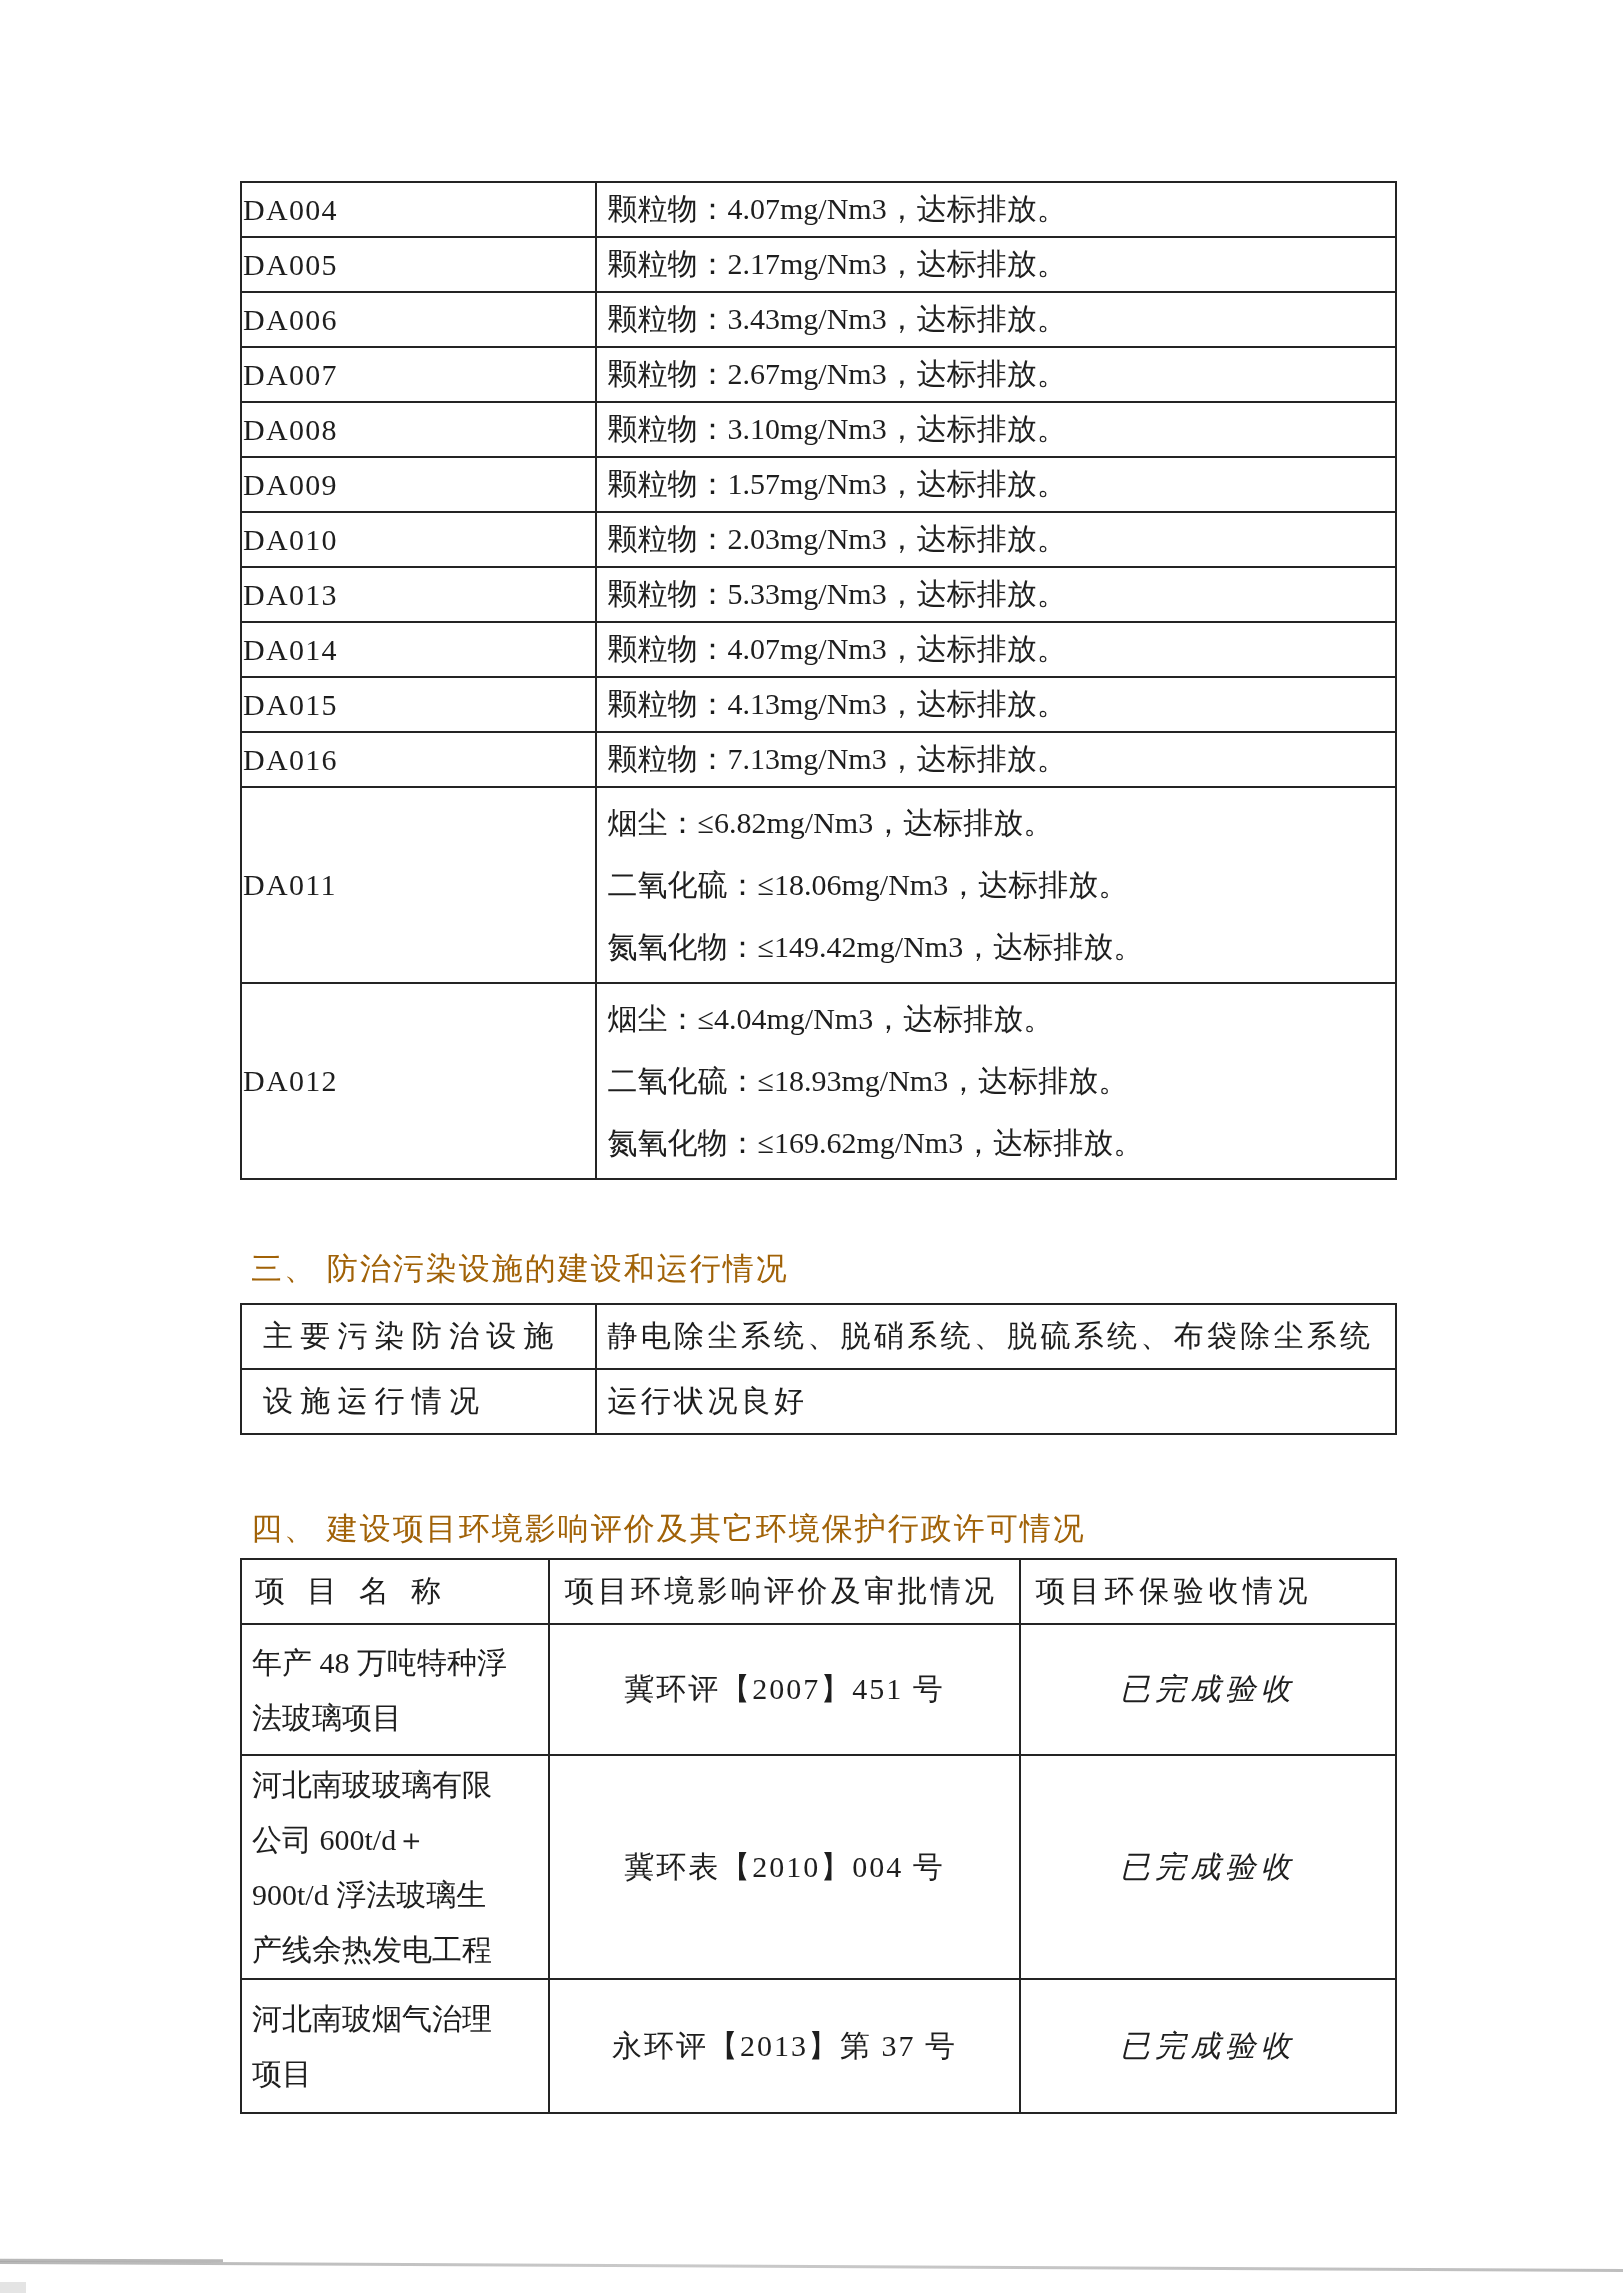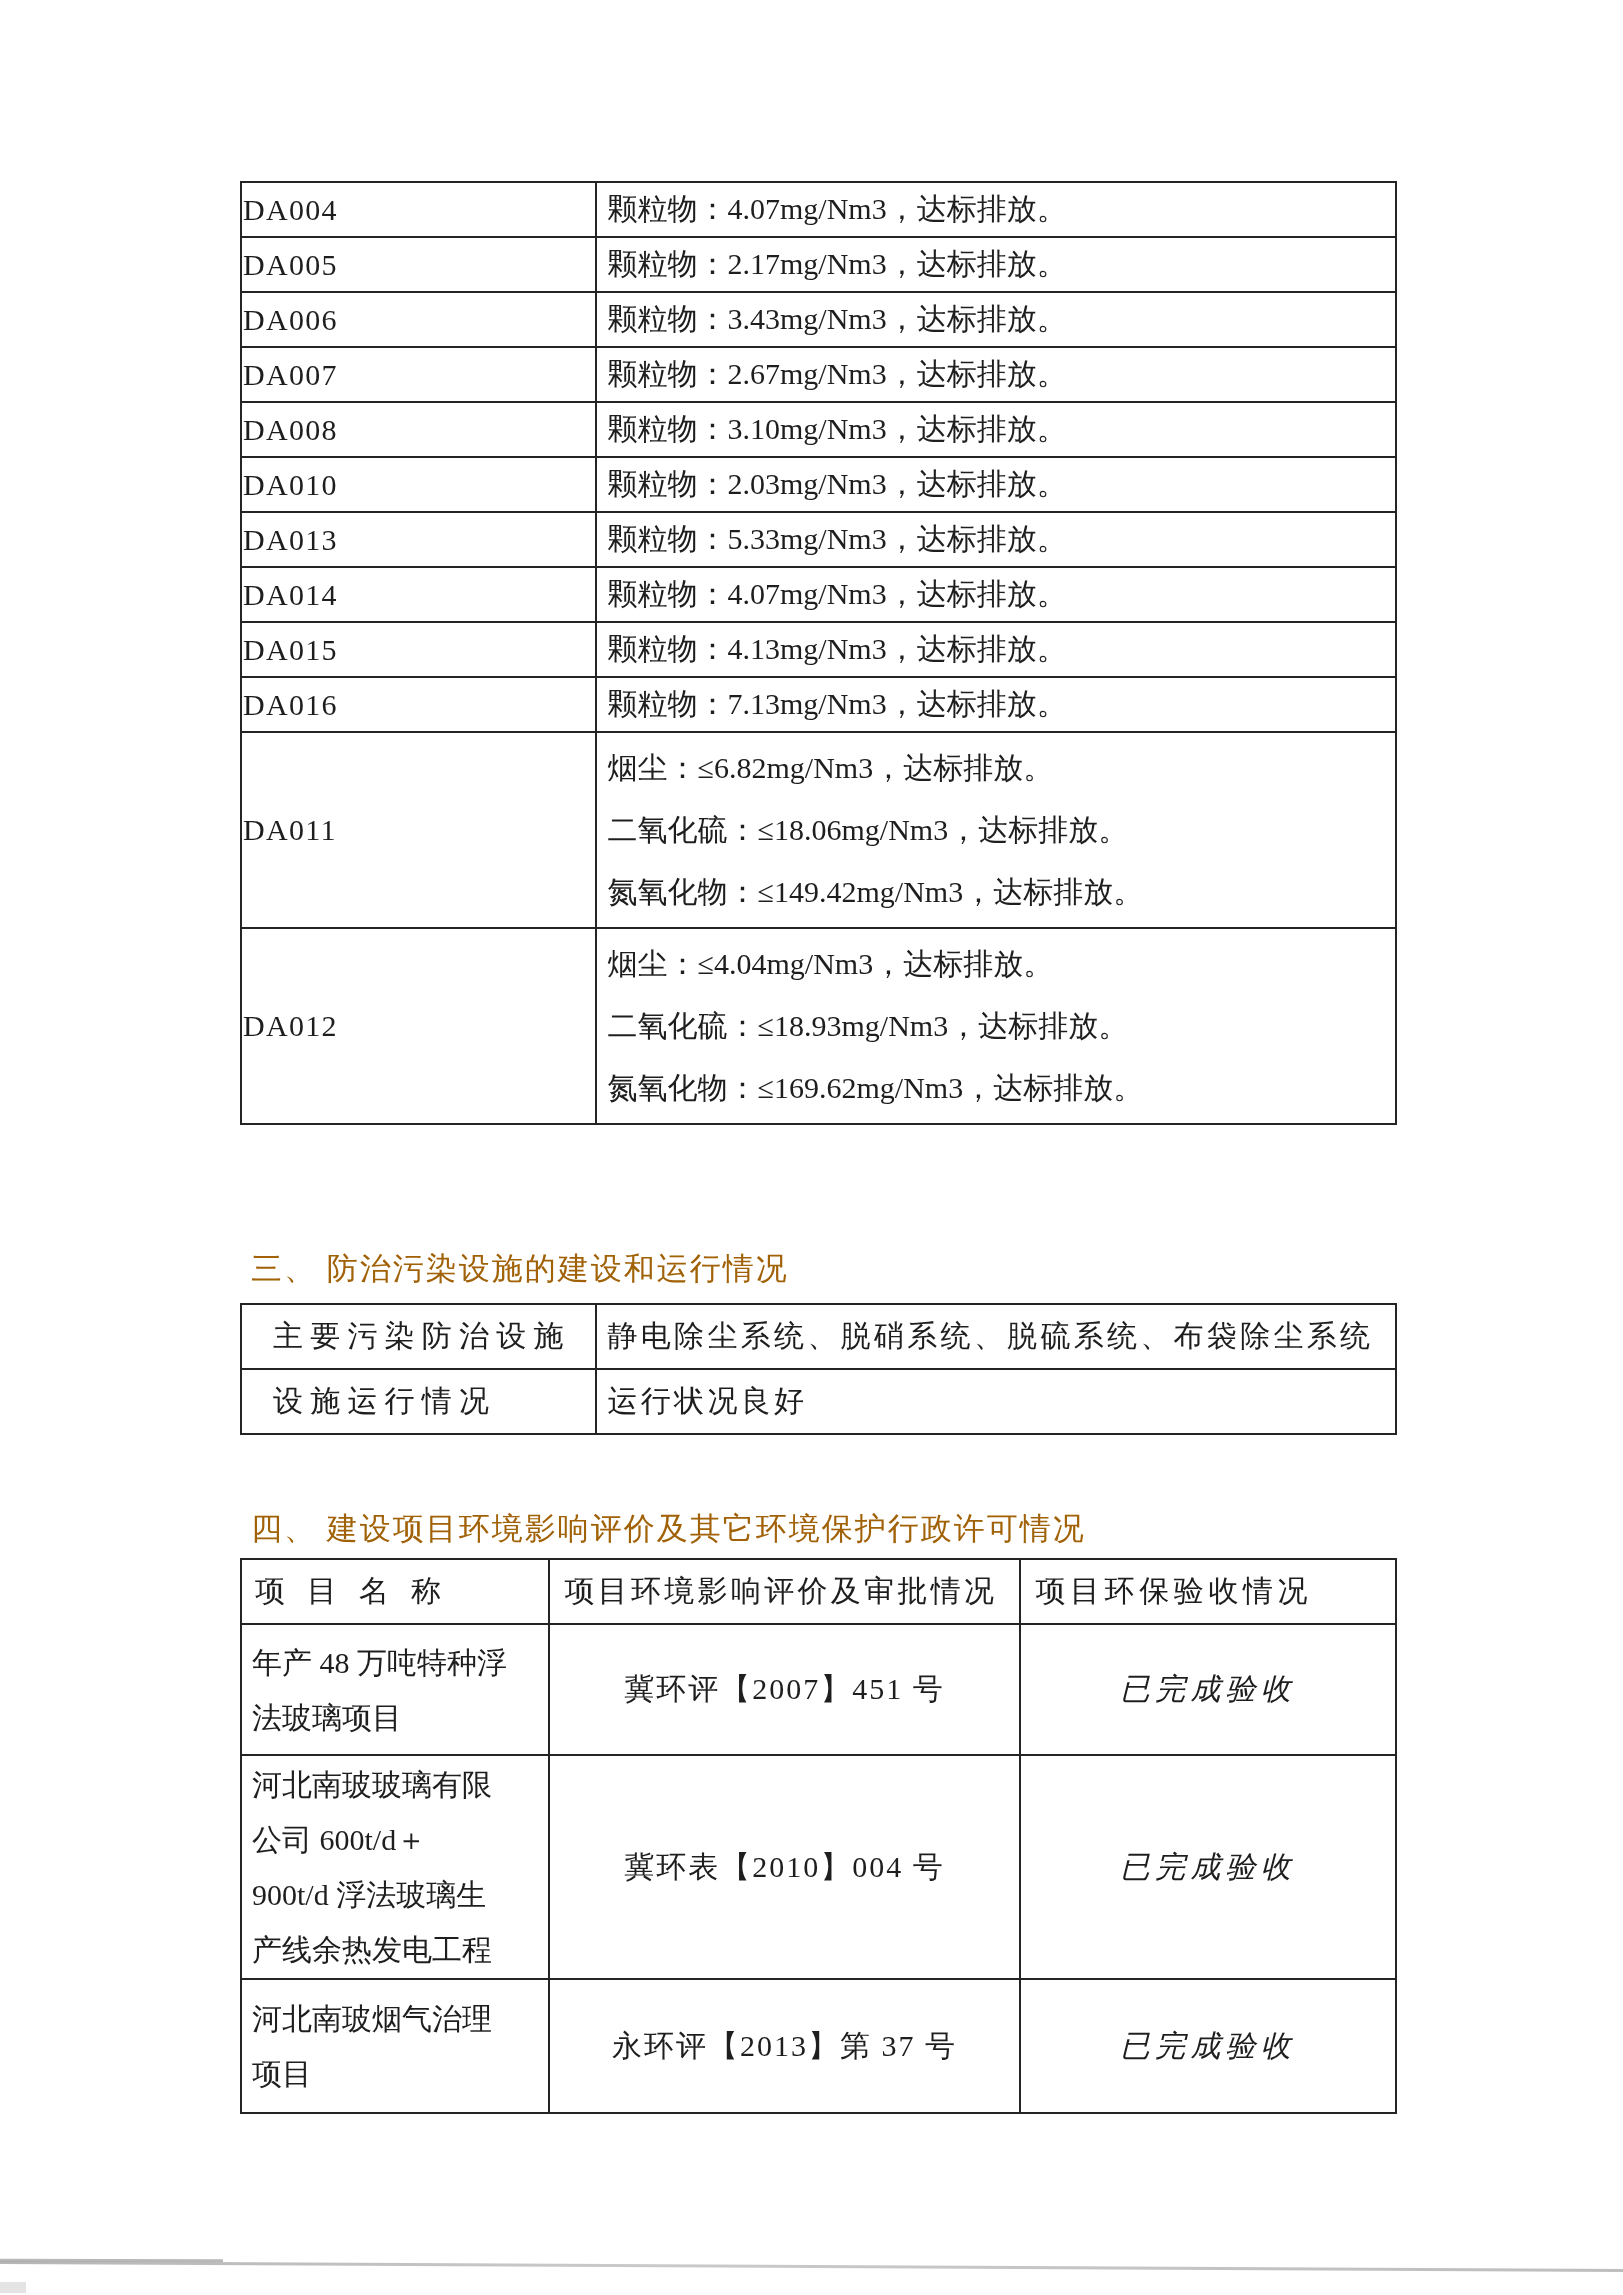--- a/index.html
+++ b/index.html
@@ -29,21 +29,21 @@
     position: absolute; left: 251px;
     font-size: 31px; letter-spacing: 2px; white-space: nowrap;
     color: #a16207;
   }
   #heading-3 { top: 1248px; }
   #heading-4 { top: 1508px; }
 
   
   #facility-table { left: 240px; top: 1303px; width: 1155px; }
   #facility-table tr { height: 65px; }
-  td.f-label { padding-left: 31px; letter-spacing: 7.2px; }
+  td.f-label { padding-left: 21px; letter-spacing: 7.2px; }
   td.f-value { padding-left: 10.5px; letter-spacing: 3.3px; }
 
   
   #eia-table { left: 240px; top: 1558px; width: 1155px; }
   #eia-table tr.hdr { height: 65px; }
   #eia-table tr.r1  { height: 131px; }
   #eia-table tr.r2  { height: 216px; }
   #eia-table tr.r3  { height: 134px; }
   td.h-name     { padding-left: 13px; letter-spacing: 22px; }
   td.h-approval { padding-left: 14.4px; letter-spacing: 3.3px; }
@@ -92,20 +92,24 @@
       </tr>
       <tr class="single">
         <td class="outlet">DA007</td>
         <td class="result">颗粒物：2.67mg/Nm3，达标排放。</td>
       </tr>
       <tr class="single">
         <td class="outlet">DA008</td>
         <td class="result">颗粒物：3.10mg/Nm3，达标排放。</td>
       </tr>
       <tr class="single">
+        <td class="outlet">DA009</td>
+        <td class="result">颗粒物：1.57mg/Nm3，达标排放。</td>
+      </tr>
+      <tr class="single">
         <td class="outlet">DA010</td>
         <td class="result">颗粒物：2.03mg/Nm3，达标排放。</td>
       </tr>
       <tr class="single">
         <td class="outlet">DA013</td>
         <td class="result">颗粒物：5.33mg/Nm3，达标排放。</td>
       </tr>
       <tr class="single">
         <td class="outlet">DA014</td>
         <td class="result">颗粒物：4.07mg/Nm3，达标排放。</td>

